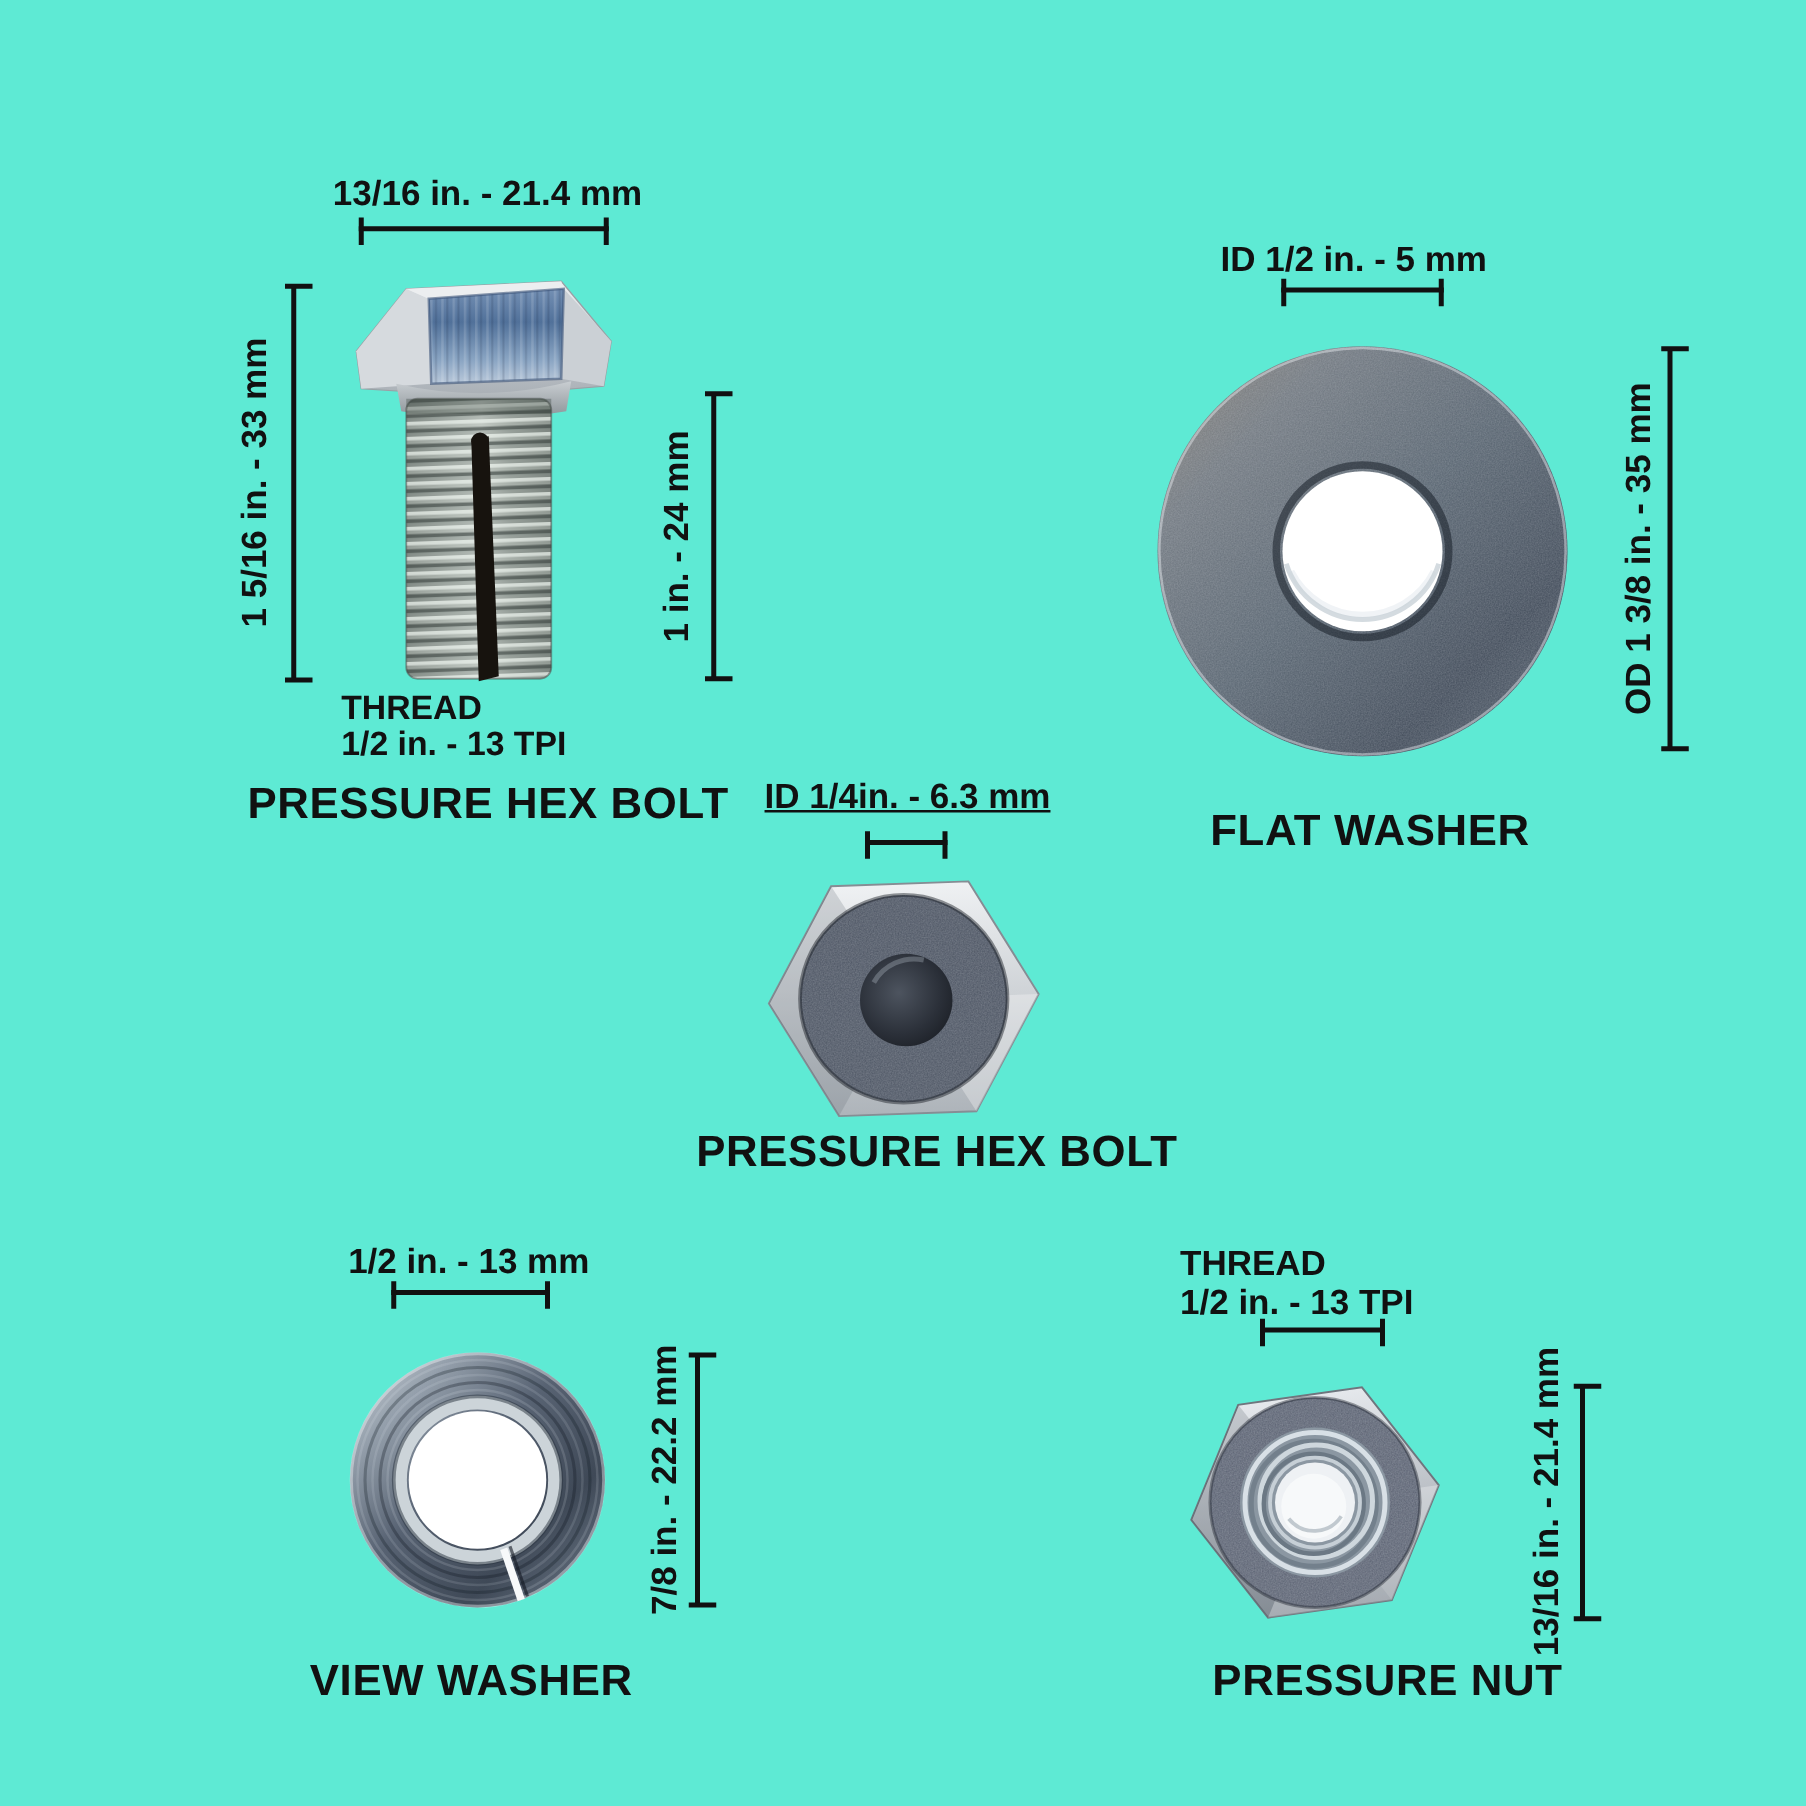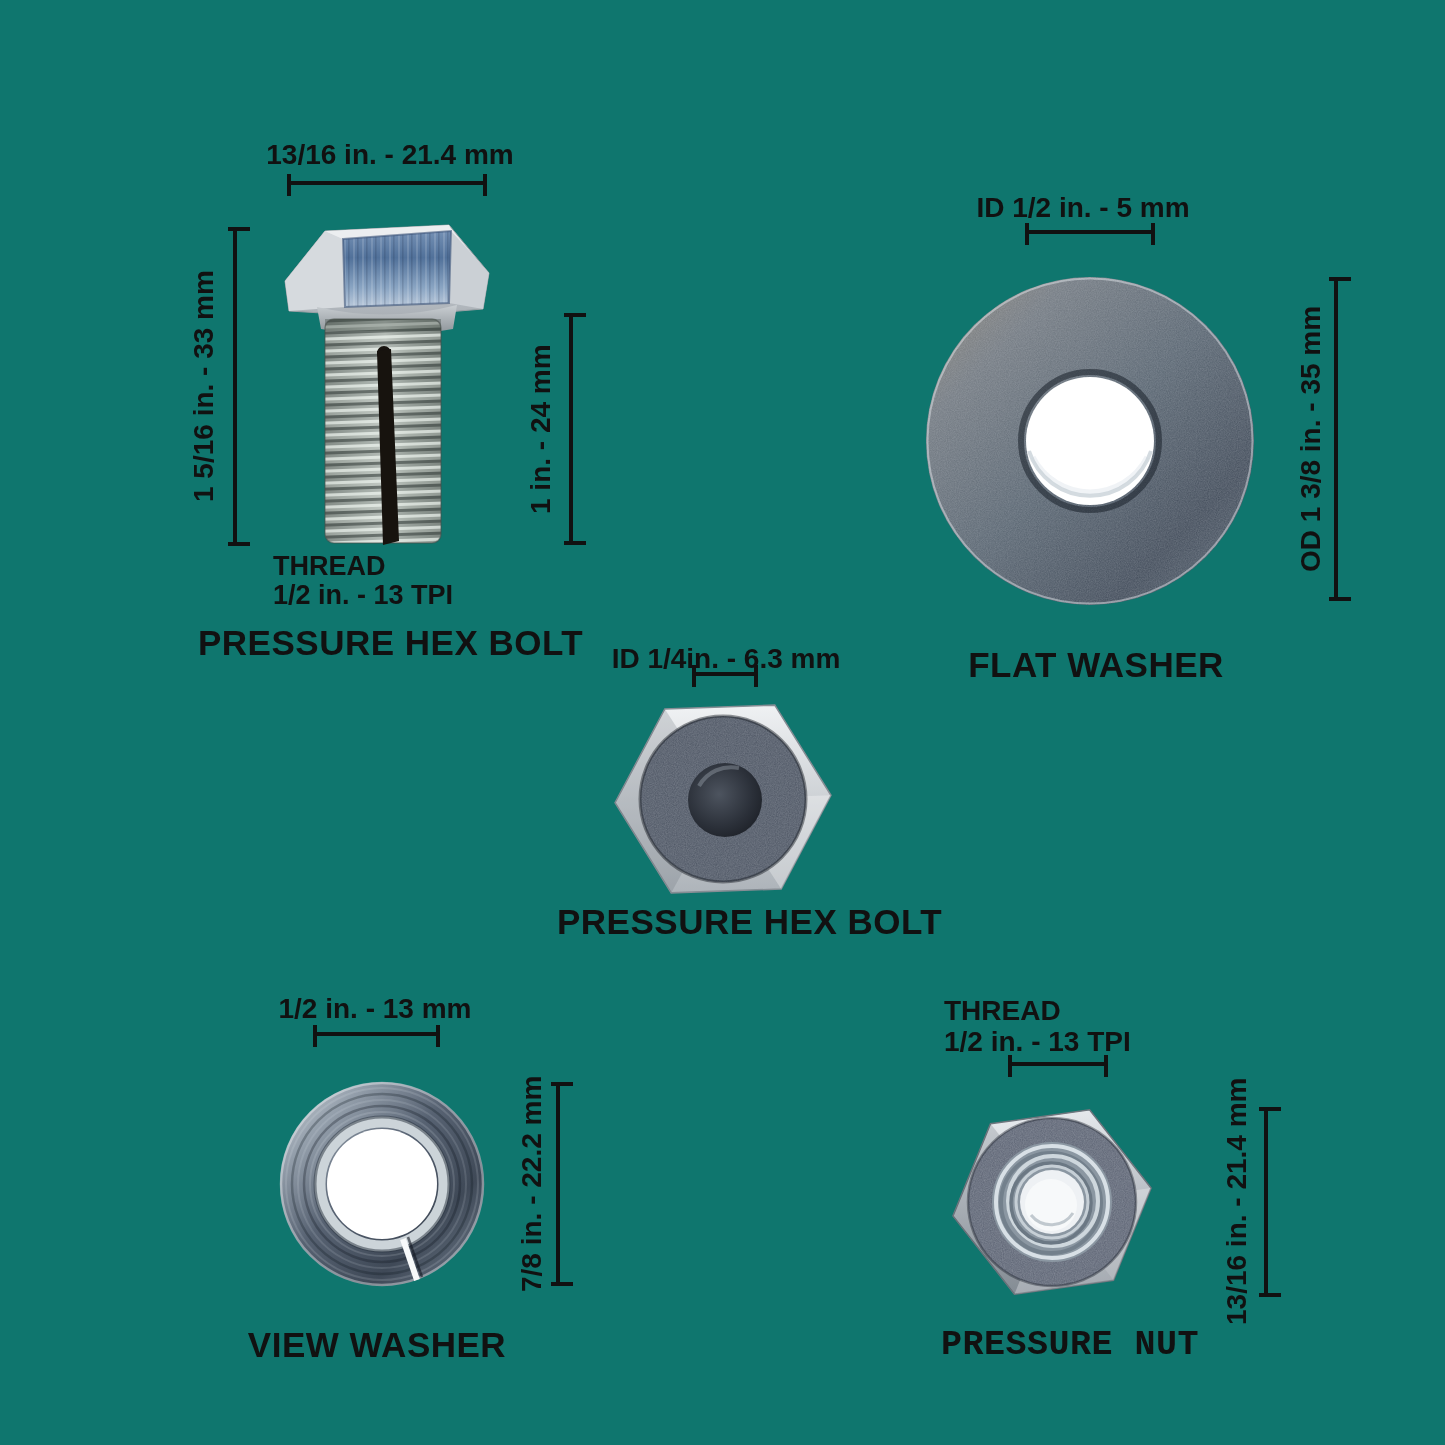--- a/index.html
+++ b/index.html
@@ -1,17 +1,17 @@
 <!DOCTYPE html>
 <html><head>
 <meta charset="utf-8">
 <style>
   html,body{margin:0;padding:0;background:#ffffff;}
   #canvas{
-    position:relative;width:1445px;height:1445px;background:#0f766e;overflow:hidden;
+    position:relative;width:1445px;height:1445px;background:#5eead4;overflow:hidden;
     font-family:"Liberation Sans", sans-serif;color:#111111;font-weight:bold;
   }
   .abs{position:absolute;}
   .dim-label{font-size:28px;text-align:center;line-height:30px;white-space:nowrap;}
   .title{font-size:35px;text-align:center;line-height:34px;letter-spacing:.5px;white-space:nowrap;}
   .thread-block{font-size:27px;text-align:left;line-height:29px;white-space:nowrap;}
   
   .dim-h{height:0;border-top:4px solid #111;}
   .dim-h::before,.dim-h::after{content:"";position:absolute;top:-11px;width:4px;height:22px;background:#111;}
   .dim-h::before{left:0;}
@@ -155,21 +155,21 @@
       <path d="M106,176 A64,64 0 0 0 228,176" fill="none" stroke="#c9d2d8" stroke-width="4" opacity=".8"></path>
     </svg>
 
     <div class="abs dim-v" style="left:1334px;top:278px;height:322px;"></div>
     <div class="abs vtext" style="left:1293px;top:278px;height:322px;">OD 1 3/8 in. - 35 mm</div>
 
     <div class="abs title" style="left:946px;top:626px;width:300px;margin-top:22px;">FLAT WASHER</div>
   </section>
 
   <section>
-    <div class="abs dim-label" style="left:596px;top:644px;width:260px;">ID 1/4in. - 6.3 mm</div>
+    <div class="abs dim-label" style="left:596px;top:622px;width:260px;text-decoration:underline;">ID 1/4in. - 6.3 mm</div>
     <div class="abs dim-h" style="left:692px;top:672px;width:66px;"></div>
 
     <svg class="abs" style="left:611px;top:700px;" width="224" height="198" viewBox="0 0 224 198">
       <g transform="rotate(-2 112 99)">
         <polygon points="220,99 167,7 57,7 4,99 57,191 167,191" fill="url(#hexGrad)" stroke="#868d94" stroke-width="1.5"></polygon>
         <polygon points="4,99 57,7 112,99 57,191" fill="rgba(96,104,114,.22)"></polygon>
         <polygon points="112,99 167,191 220,99" fill="rgba(255,255,255,.3)"></polygon>
       </g>
       <circle cx="112" cy="99" r="83" fill="#4e5664"></circle>
       <circle cx="112" cy="99" r="83" fill="#000" filter="url(#tex)" opacity=".55"></circle>
@@ -236,16 +236,16 @@
         <circle cx="105" cy="99" r="36" stroke="#c6cfd6" stroke-width="3"></circle>
       </g>
       <circle cx="105" cy="99" r="32" fill="#eef1f4"></circle>
       <circle cx="104" cy="102" r="26" fill="#f7f9fa"></circle>
       <path d="M84,112 A26,26 0 0 0 126,110" fill="none" stroke="rgba(150,162,172,.55)" stroke-width="3"></path>
     </svg>
 
     <div class="abs dim-v" style="left:1264px;top:1108px;height:188px;"></div>
     <div class="abs vtext" style="left:1219px;top:1098px;height:206px;">13/16 in. - 21.4 mm</div>
 
-    <div class="abs title" style="left:920px;top:1328px;width:300px;font-family:Liberation Mono, monospace;">PRESSURE NUT</div>
+    <div class="abs title" style="left:960px;top:1328px;width:300px;">PRESSURE NUT</div>
   </section>
 
 </div>
 
 </body></html>

